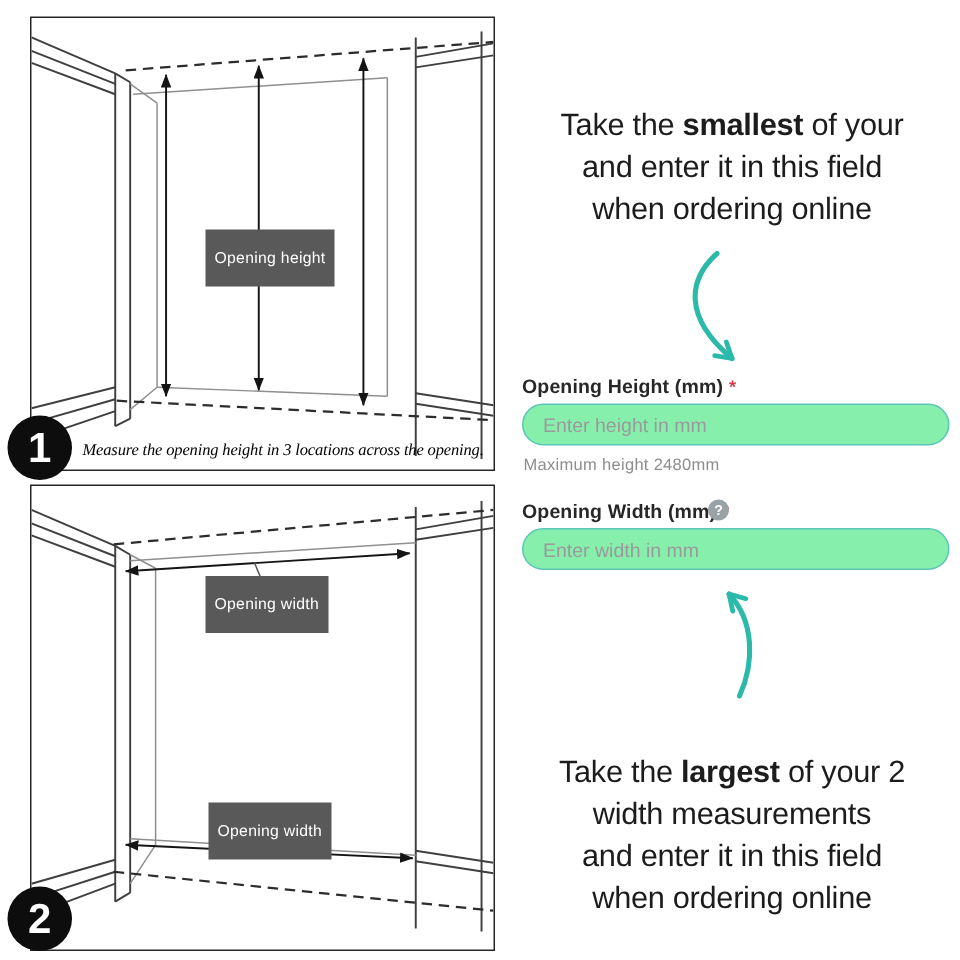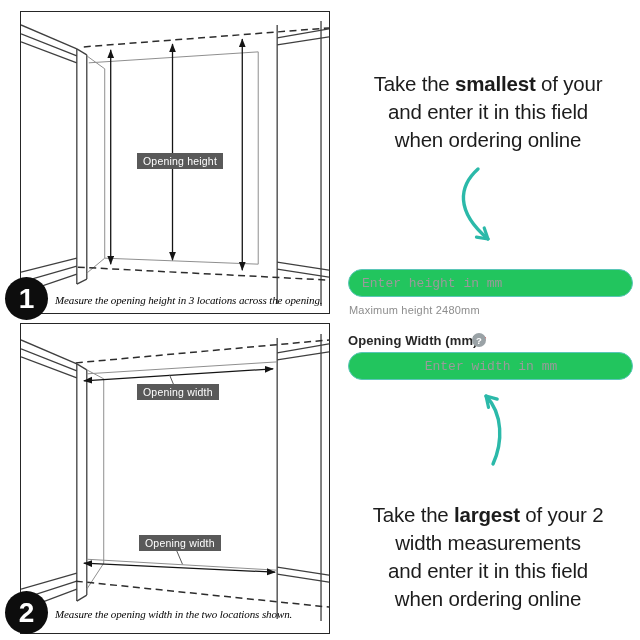--- a/index.html
+++ b/index.html
@@ -8,21 +8,21 @@
     font-family:"Liberation Sans",sans-serif;color:#1d1d1d;
   }
   
   .frame{position:absolute;border:1.6px solid #262626;background:#fff;box-sizing:border-box;}
   #frame1{left:20px;top:11px;width:310px;height:303px;}
   #frame2{left:20px;top:323px;width:310px;height:311px;}
   .frame svg{position:absolute;left:0;top:0;width:100%;height:100%;}
   
   .chip{
     position:absolute;background:#595959;color:#fff;
-    font-size:10.5px;line-height:12px;padding:2px 6px;letter-spacing:.2px;
+    font-size:10.5px;line-height:12px;padding:13px 6px;letter-spacing:.2px;
     white-space:nowrap;
   }
   .badge{
     position:absolute;width:43px;height:43px;border-radius:50%;background:#0d0d0d;
     color:#fff;display:flex;align-items:center;justify-content:center;
     font-size:28px;font-weight:bold;z-index:3;
   }
   .caption{
     position:absolute;font-family:"Liberation Serif",serif;font-style:italic;
     font-size:11px;color:#000000;white-space:nowrap;letter-spacing:-0.1px;
@@ -37,27 +37,27 @@
   #instr-bottom{top:477px;}
   .form-label{
     position:absolute;left:348px;font-size:13px;font-weight:bold;color:#272727;
     letter-spacing:.1px;white-space:nowrap;
   }
   .req{color:#e03e3e;margin-left:4px;font-size:12px;}
   #hlabel{top:250px;}
   #wlabel{top:333px;}
   .pill-input{
     position:absolute;left:348px;width:285px;height:28px;box-sizing:border-box;
-    border:1.5px solid #5ac6b8;border-radius:15px;background:#22c55e;
-    padding:0 12px 0 13px;font-family:Liberation Mono, monospace;
+    border:1.5px solid #5ac6b8;border-radius:15px;background:#86efac;
+    padding:0 12px 0 13px;font-family:Liberation Sans, sans-serif;
     font-size:13px;color:#555;outline:none;
   }
   .pill-input::placeholder{color:#9a9a9a;opacity:1;}
   #hinput{top:269px;}
-  #winput{top:352px;text-align:center;}
+  #winput{top:352px;}
   .helper{position:absolute;left:349px;top:304px;font-size:11px;color:#8d8d8d;letter-spacing:.2px;}
   .help-icon{
     position:absolute;left:472px;top:333px;width:14px;height:14px;border-radius:50%;
     background:#9aa2a6;color:#fff;font-size:9.5px;font-weight:bold;
     display:flex;align-items:center;justify-content:center;cursor:pointer;
   }
   .teal-arrow{position:absolute;}
   #arrow-down{left:445px;top:164px;}
   #arrow-up{left:468px;top:390px;}
 </style>
@@ -155,38 +155,40 @@
         <path d="M63,240 L255,249" marker-start="url(#d2-head)" marker-end="url(#d2-head)"></path>
       </g>
       <g fill="none" stroke="#555" stroke-width="1">
         <path d="M149,51 L154,63"></path>
           <path d="M156,227 L162,241"></path>
       </g>
     </svg>
   </div>
   <div class="chip" style="left:137px;top:384px;">Opening width</div>
   <div class="chip" style="left:139px;top:535px;">Opening width</div>
-  <div class="caption" style="left:55px;top:608px;">Measure the opening width in the two locations shown.</div>
   <div class="badge" style="left:5px;top:591px;">2</div>
 
   <div class="instr" id="instr-top">
     <div><span>Take the </span><span class="b">smallest</span><span> of your</span></div>
     <div>and enter it in this field</div>
     <div>when ordering online</div>
   </div>
 
   <svg class="teal-arrow" id="arrow-down" width="60" height="84" viewBox="0 0 60 84">
     <defs>
       <marker id="ta-down" markerWidth="18" markerHeight="18" refX="12" refY="8" orient="auto" markerUnits="userSpaceOnUse">
         <path d="M2,2 L12,8 L2,14" fill="none" stroke="#2bb9a9" stroke-width="3.2" stroke-linecap="round" stroke-linejoin="round"></path>
       </marker>
     </defs>
     <path d="M33,5 C14,22 10,47 43,75" fill="none" stroke="#2bb9a9" stroke-width="3.4" stroke-linecap="round" marker-end="url(#ta-down)"></path>
   </svg>
 
+  <div class="form-label" id="hlabel">
+    <span>Opening Height (mm)</span><span class="req">*</span>
+  </div>
   <input class="pill-input" id="hinput" type="text" placeholder="Enter height in mm" style="">
   <div class="helper">Maximum height 2480mm</div>
 
   <div class="form-label" id="wlabel">
     <span>Opening Width (mm)</span><span class="req">*</span>
   </div>
   <div class="help-icon">?</div>
   <input class="pill-input" id="winput" type="text" placeholder="Enter width in mm" style="">
 
   <svg class="teal-arrow" id="arrow-up" width="46" height="78" viewBox="0 0 46 78">

